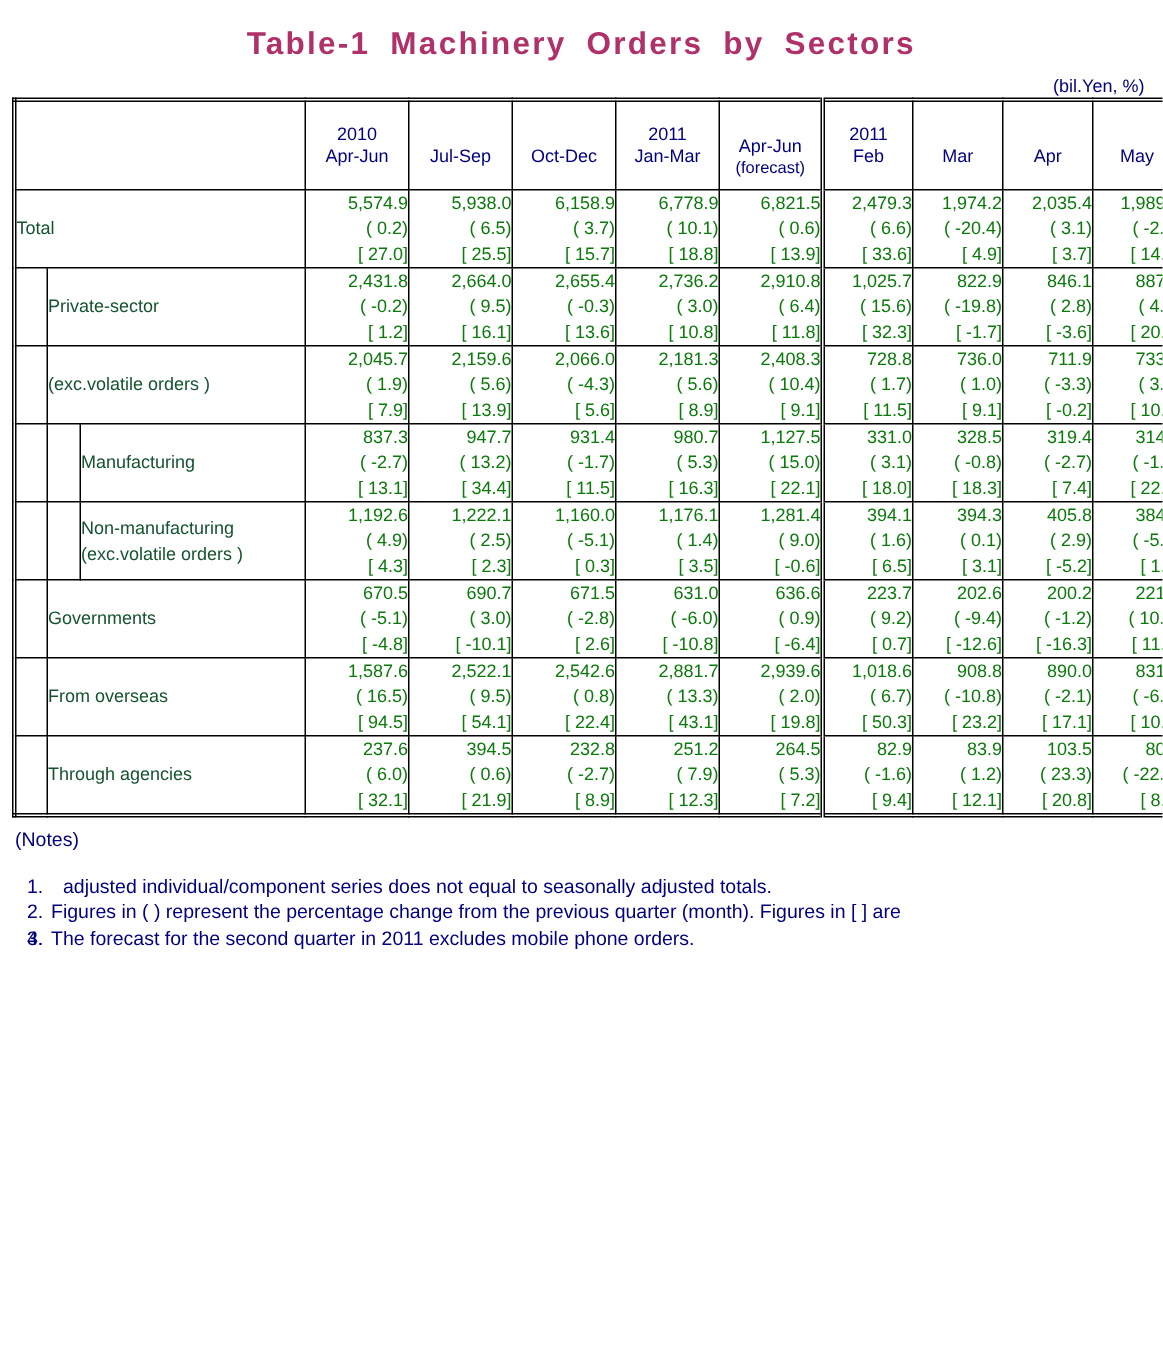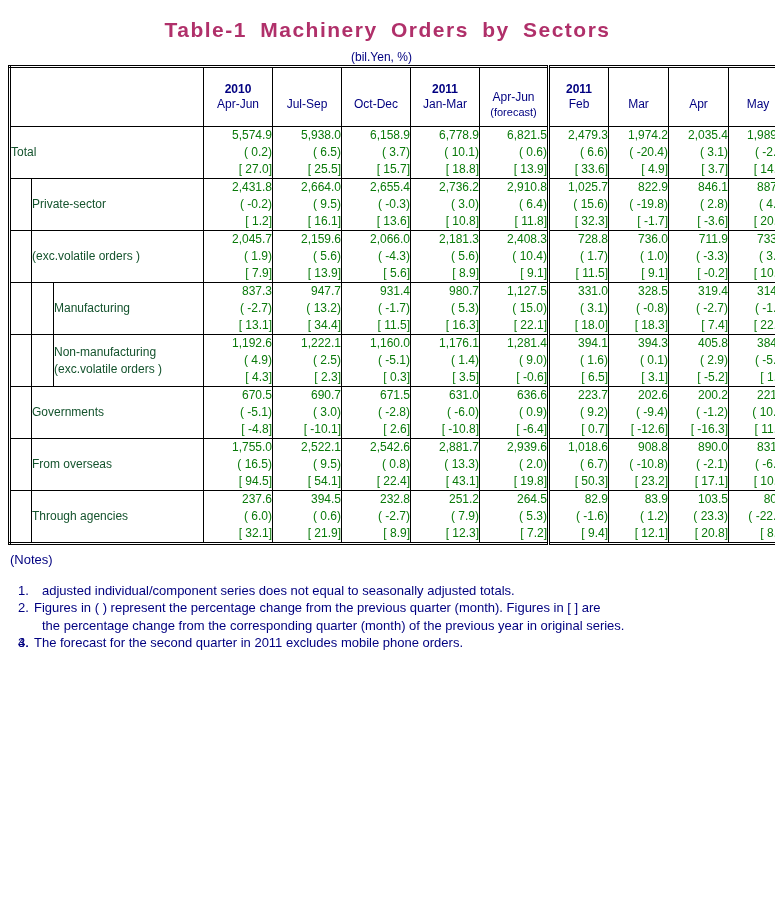--- a/index.html
+++ b/index.html
@@ -30,21 +30,21 @@
     font-weight: bold;
     letter-spacing: 1.5px;
     word-spacing: 6px;
     padding-top: 18px;
     padding-bottom: 8px;
     font-family: "Liberation Sans", sans-serif;
   }
 
   
   .unit-line {
-    text-align: center;
+    text-align: right;
     padding-right: 12px;
     font-size: 12px;
     color: #000080;
     padding-bottom: 1px;
   }
 
   
   .tablewrap {
     padding: 0 6px 0 8px;
   }
@@ -63,21 +63,21 @@
 
   
   td.hcell {
     text-align: center;
     color: #000080;
     font-size: 12.5px;
     height: 58px;
     line-height: 15px;
     padding: 2px 0 0 0;
   }
-  td.hcell .yr { display: block; height: 15px; font-weight: bold; }
+  td.hcell .yr { display: block; height: 15px; }
   td.hcell .pd { display: block; }
   td.hcell .fc { display: block; font-size: 11px; }
   td.corner { border-left: none; }
 
   
   .thickleft { border-left: 3px double #000000 !important; }
 
   
   td.lbl {
     color: #14532d;
@@ -482,21 +482,21 @@
             <td class="num">
               <span>221.7</span>
               <span>( 10.7)</span>
               <span>[ 11.3]</span>
             </td>
           </tr>
           <tr>
             <td class="spacer">&nbsp;</td>
             <td class="lbl" colspan="3"><span>From overseas</span></td>
             <td class="num">
-              <span>1,755.0</span>
+              <span>1,587.6</span>
               <span>( 16.5)</span>
               <span>[ 94.5]</span>
             </td>
             <td class="num">
               <span>2,522.1</span>
               <span>( 9.5)</span>
               <span>[ 54.1]</span>
             </td>
             <td class="num">
               <span>2,542.6</span>
@@ -584,19 +584,19 @@
             </td>
           </tr>
         </tbody>
     </table>
   </div>
 
   <div class="notes">
     <div class="nhead">(Notes)</div>
     <ol id="notes-list">
         <li><span class="idx">1.</span><span class="cont">adjusted individual/component series does not equal to seasonally adjusted totals.</span></li>
-        <li><span class="idx">2.</span><span>Figures in ( ) represent the percentage change from the previous quarter (month). Figures in [ ] are</span><span class="cont">the percentage change from the corresponding quarter (month) of the previous year in original series.</span></li>
+        <li><span class="idx">2.</span><span>Figures in ( ) represent the percentage change from the previous quarter (month). Figures in [ ] are</span></li>
         <li><span class="idx">3.</span></li>
         <li><span class="idx">4.</span><span>The forecast for the second quarter in 2011 excludes mobile phone orders.</span></li>
       </ol>
   </div>
 
 </div>
 
 </body></html>

